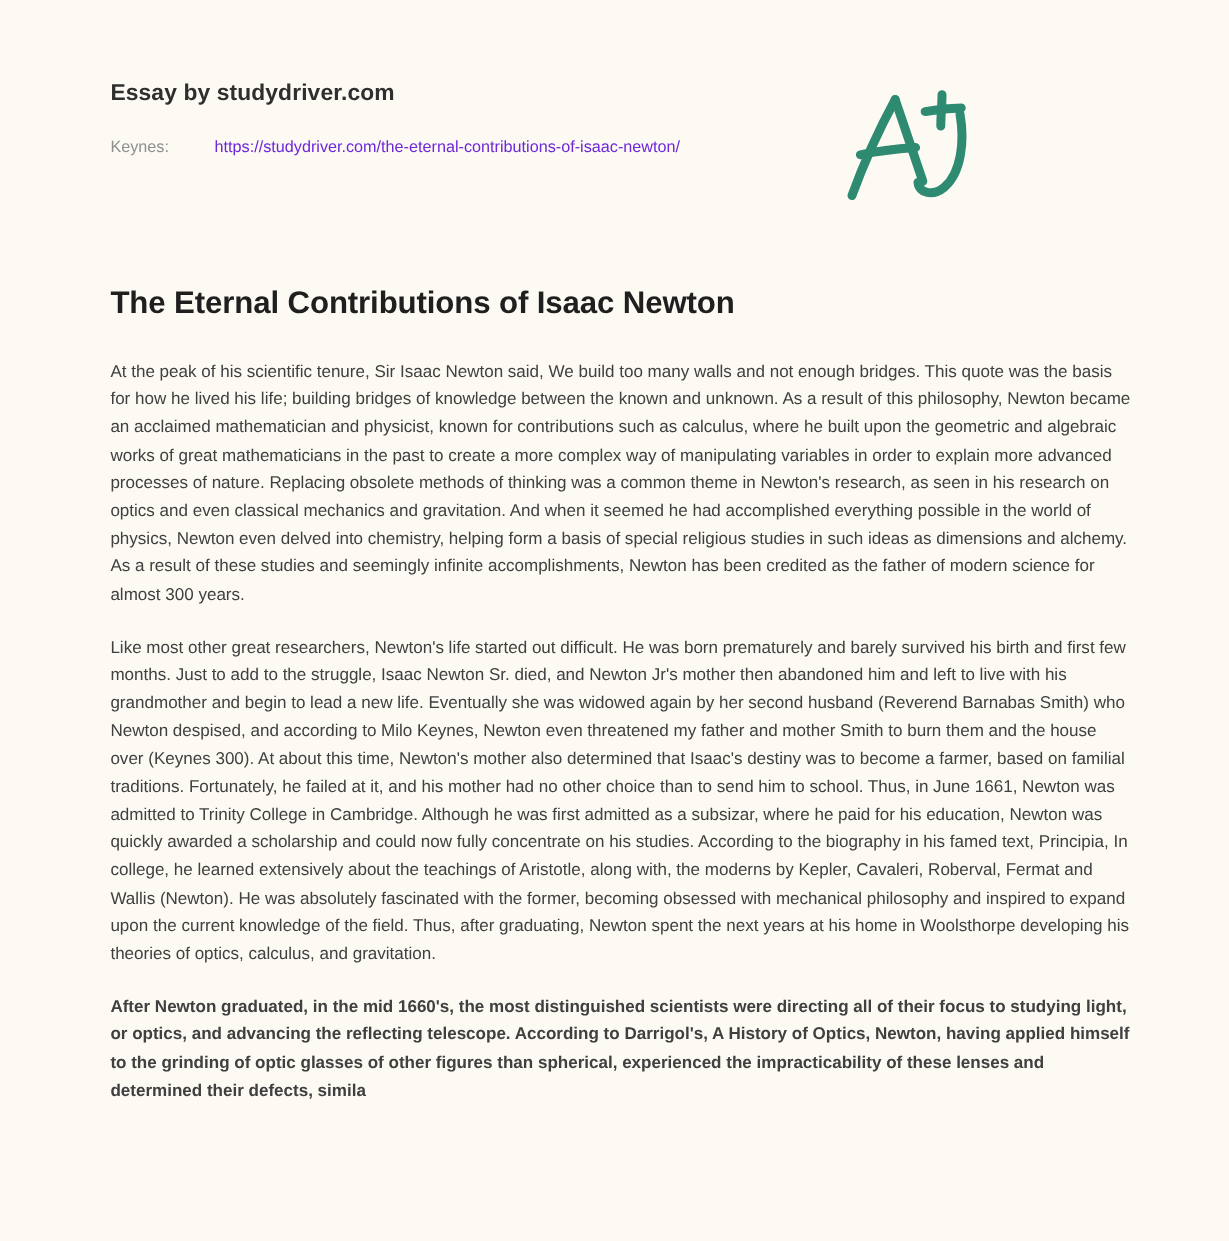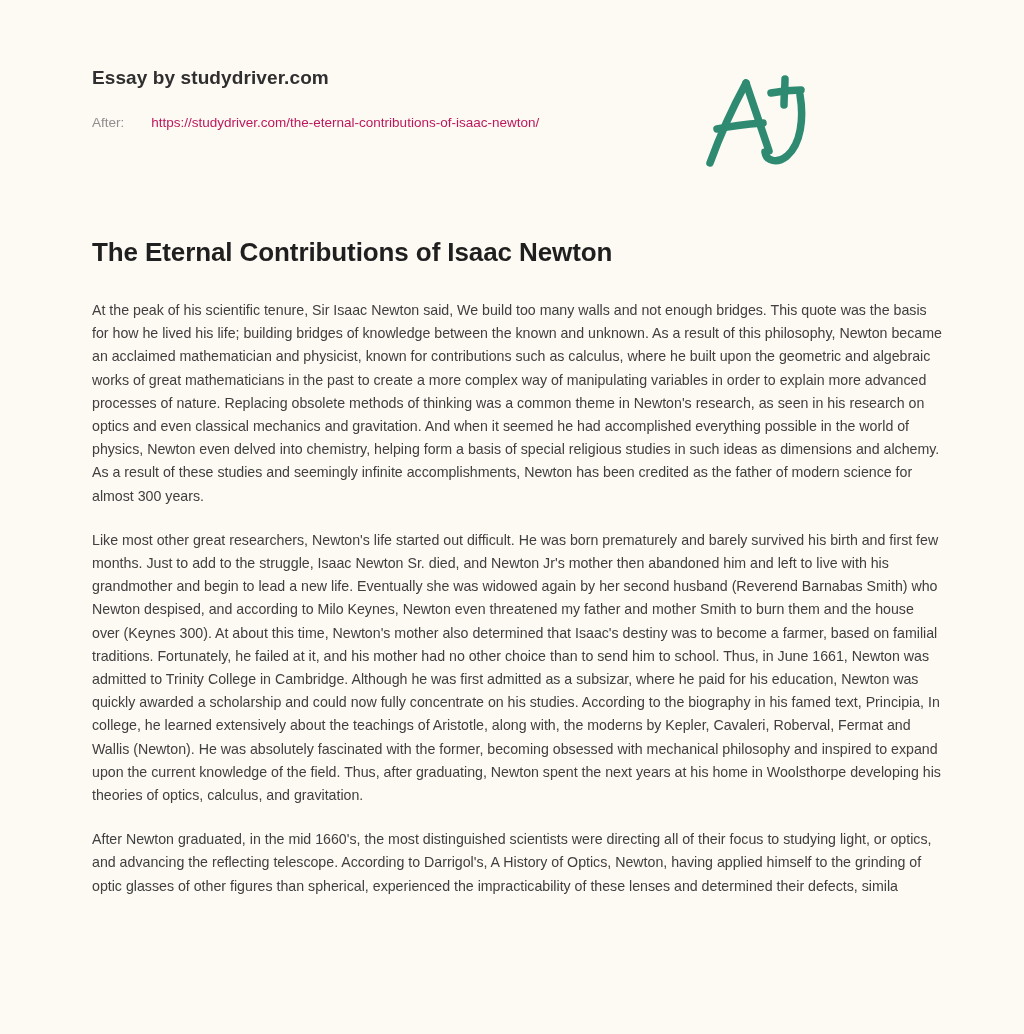--- a/index.html
+++ b/index.html
@@ -40,23 +40,23 @@
   .source-row {
     margin-top: 24px;
     font-size: 13.5px;
     line-height: 18px;
     white-space: nowrap;
   }
   .source-label {
     color: #8f8f8f;
   }
   .source-link {
-    color: #be185d;
+    color: #6d28d9;
     text-decoration: none;
-    margin-left: 3px;
+    margin-left: 14px;
     padding-left: 24px;
   }
 
   
   .logo {
     position: absolute;
     right: 75px;
     top: 66px;
     width: 120px;
     height: 104px;
@@ -84,31 +84,32 @@
   }
   .body-text p {
     margin: 0 0 21px 0;
     font-size: 14.2px;
     line-height: 23.2px;
     color: #404040;
     text-align: left;
   }
   .body-text p:last-child {
     margin-bottom: 13px;
+    font-weight: bold;
   }
 </style>
 </head>
 <body>
 
 <div class="page">
 
   <div class="header">
     <div class="byline">Essay by studydriver.com</div>
     <div class="source-row">
-      <span class="source-label">After:</span><a class="source-link" href="#">https://studydriver.com/the-eternal-contributions-of-isaac-newton/</a>
+      <span class="source-label">Keynes:</span><a class="source-link" href="#">https://studydriver.com/the-eternal-contributions-of-isaac-newton/</a>
     </div>
   </div>
 
   <div class="logo">
     <svg viewBox="0 0 120 104" xmlns="http://www.w3.org/2000/svg">
       <g fill="none" stroke="#2e8b72" stroke-width="7.5" stroke-linecap="round" stroke-linejoin="round">
 
         <path d="M13 97 C 22 72, 36 41, 49 17"></path>
 
         <path d="M49 17 C 56 38, 65 64, 72 85"></path>

